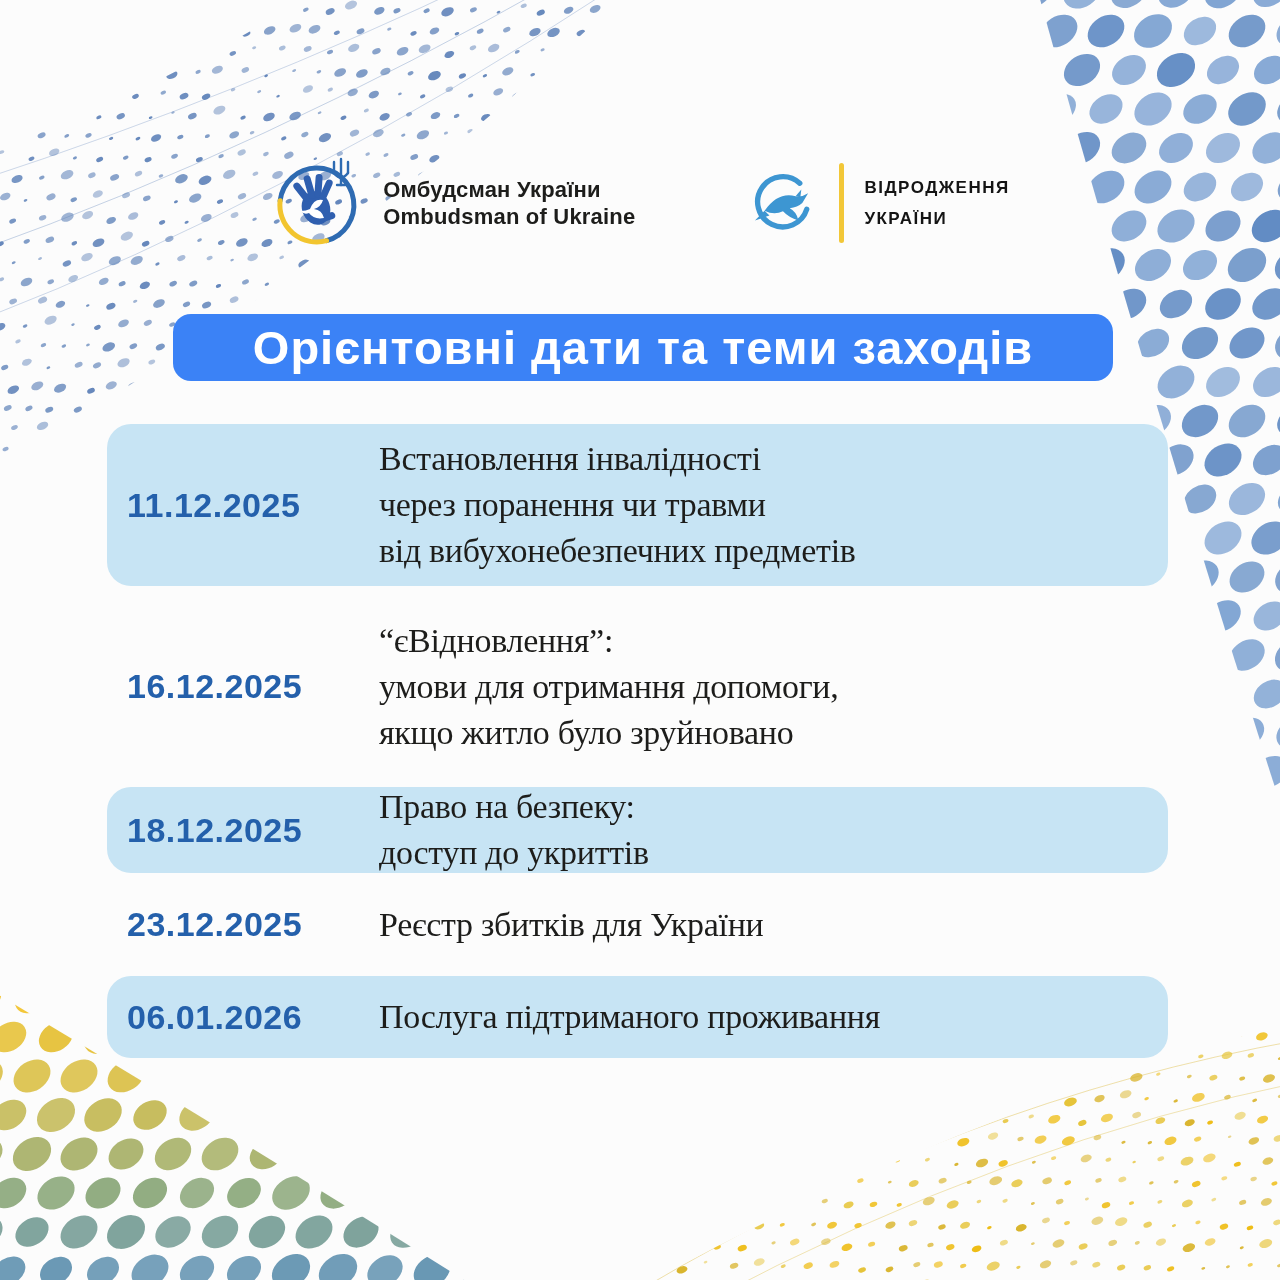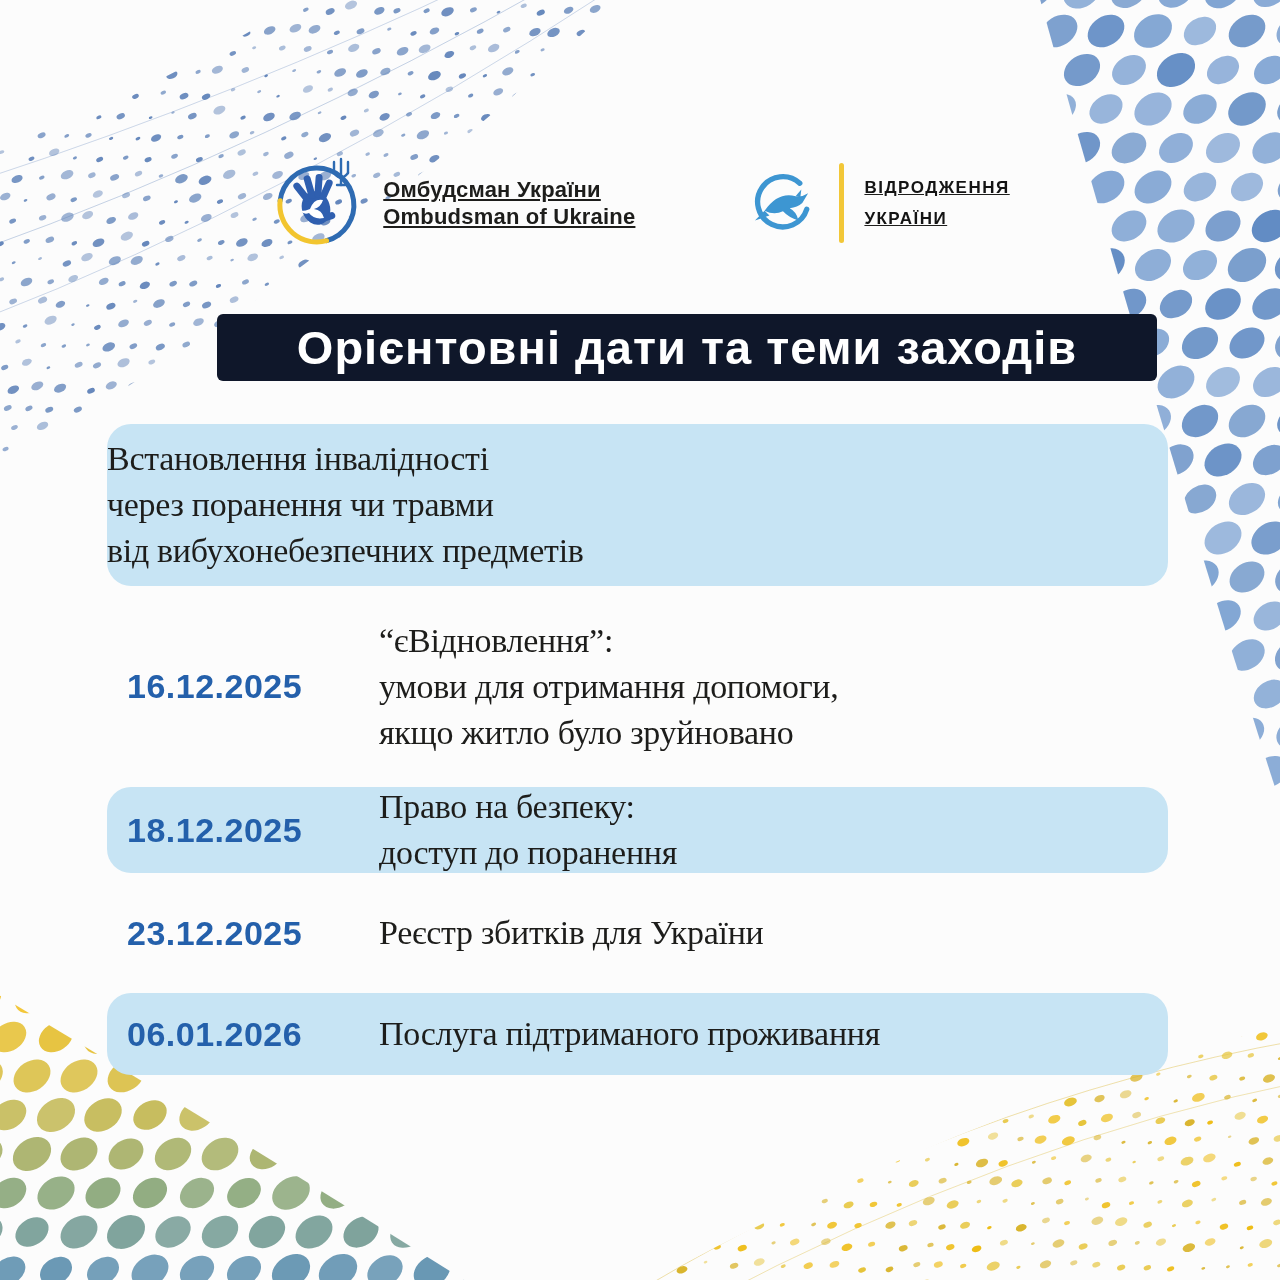--- a/index.html
+++ b/index.html
@@ -13,43 +13,42 @@
   }
   #decor-svg {
     position:absolute; inset:0; width:1280px; height:1280px;
     pointer-events:none;
   }
   
   .header {
     position:absolute; top:157px; left:0; width:100%;
     display:flex; justify-content:center; align-items:center; gap:118px;
   }
-  .logo { display:flex; align-items:center;text-decoration:underline; }
+  .logo { display:flex; align-items:center; }
   .logo-mark-1 { width:96px; height:92px; flex:0 0 auto; }
   .logo1-text { margin-left:17px; font-weight:bold; font-size:22px; line-height:27px; color:#1d1d1b; letter-spacing:0.2px; }
   .logo-mark-2 { width:58px; height:76px; flex:0 0 auto; }
   .logo-divider { width:5px; height:80px; background:#f2c738; border-radius:2.5px; margin:0 20px 0 28px; }
   .logo2-text { font-weight:bold; font-size:17px; line-height:31px; letter-spacing:1.5px; color:#141414; }
   
   .title-banner {
     position:absolute; left:173px; top:314px; width:940px; height:67px;
-    background:#0f172a; border-radius:6px;
+    background:#3b82f6; border-radius:18px;
     display:flex; align-items:center; justify-content:center;
     color:#ffffff; font-weight:bold; font-size:47px; letter-spacing:1px;
     white-space:nowrap;
-    margin-left:44px;
   }
   
   .schedule { position:absolute; left:107px; top:424px; width:1061px; }
   .row { display:flex; align-items:center; }
   .row.hl { background:#c7e4f4; border-radius:24px; }
   .row-1 { height:162px; }
   .row-2 { height:201px; }
   .row-3 { height:86px; }
-  .row-4 { height:120px; }
+  .row-4 { height:103px; }
   .row-5 { height:82px; }
   .date {
     flex:0 0 272px; padding-left:20px;
     font-weight:bold; font-size:34px; letter-spacing:0.5px; color:#2460ab;
   }
   .topic {
     font-family:"DejaVu Sans", sans-serif;
     font-size:34px; line-height:46px; color:#1d1d1b; letter-spacing:-0.3px;
   }
   .topic span { display:block;font-family:Liberation Serif, serif; }
@@ -1579,41 +1578,42 @@
     </div>
   </div>
 
 </div>
 
 <div class="title-banner">Орієнтовні дати та теми заходів</div>
 
 <div class="schedule">
 
   <div class="row row-1 hl">
+    <div class="date">11.12.2025</div>
     <div class="topic">
       <span>Встановлення інвалідності</span>
       <span>через поранення чи травми</span>
       <span>від вибухонебезпечних предметів</span>
     </div>
   </div>
 
   <div class="row row-2">
     <div class="date">16.12.2025</div>
     <div class="topic">
       <span>“єВідновлення”:</span>
       <span>умови для отримання допомоги,</span>
       <span>якщо житло було зруйновано</span>
     </div>
   </div>
 
   <div class="row row-3 hl">
     <div class="date">18.12.2025</div>
     <div class="topic">
       <span>Право на безпеку:</span>
-      <span>доступ до поранення</span>
+      <span>доступ до укриттів</span>
     </div>
   </div>
 
   <div class="row row-4">
     <div class="date">23.12.2025</div>
     <div class="topic">
       <span>Реєстр збитків для України</span>
     </div>
   </div>
 

